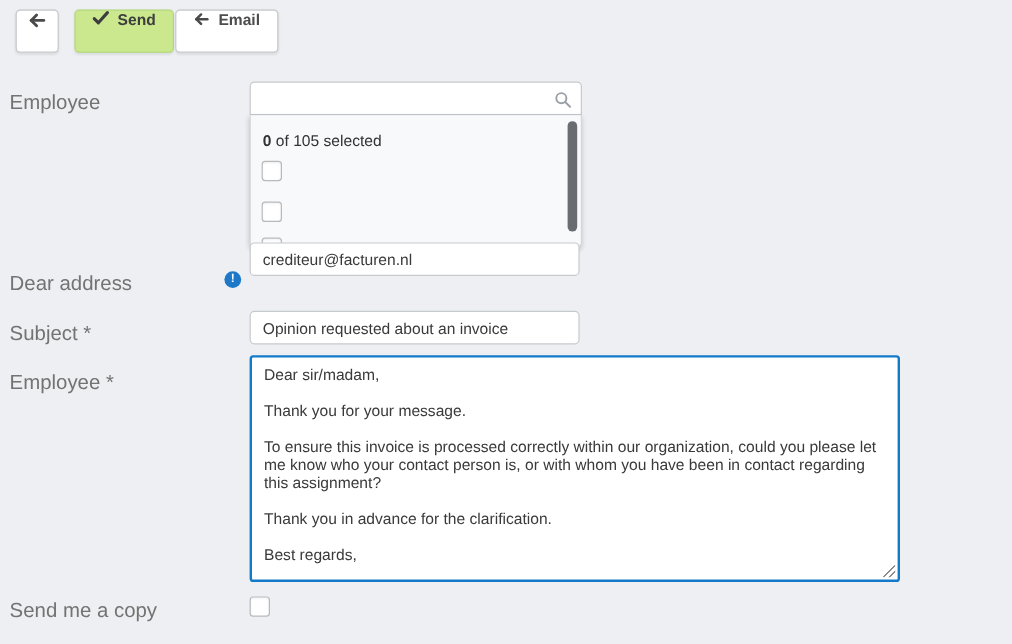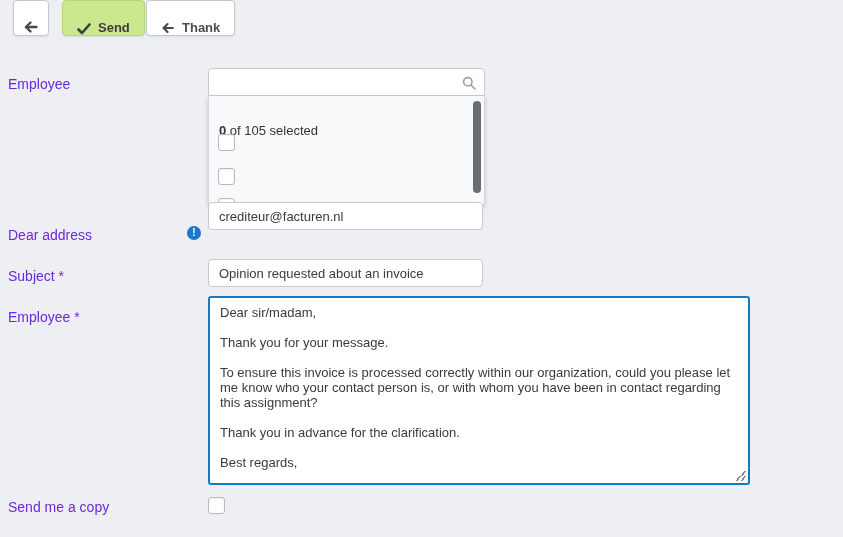--- a/index.html
+++ b/index.html
@@ -8,24 +8,24 @@
     font-family: "Liberation Sans", sans-serif;
     background: #edeff2;
     color: #333;
     overflow: hidden;
   }
   #app { position: relative; width: 843px; height: 537px; }
 
   
   .btn {
     position: absolute;
-    top: 0;
+    top: 8px;
     height: 36px;
     display: inline-flex;
-    align-items: flex-end;
+    align-items: flex-start;
     justify-content: center;
     gap: 7px;
     background: #ffffff;
     border: 1px solid #c6c9cc;
     border-radius: 4px;
     box-shadow: 0 1px 2px rgba(0,0,0,0.08);
     font-size: 13px;
     color: #555;
     cursor: pointer;
     padding: 0 14px;
@@ -38,22 +38,22 @@
     border-color: #b2d974;
     color: #3d3d3d;
     font-weight: bold;
   }
   #btn-back { left: 146px; font-weight: bold; color: #4d4d4d; }
 
   
   .row-label {
     position: absolute;
     left: 8px;
-    font-size: 14px;
-    color: #6d28d9;
+    font-size: 17px;
+    color: #737373;
   }
 
   
   .text-input {
     position: absolute;
     left: 208px;
     width: 275px;
     height: 28px;
     border: 1px solid #c7cacd;
     border-radius: 4px;
@@ -82,21 +82,21 @@
   }
   #employee-panel {
     position: relative; width: 277px; height: 110px;
     background: #f8f9fb;
     border: 1px solid #d4d7da; border-top: none;
     border-radius: 0 0 4px 4px;
     box-shadow: 0 2px 4px rgba(0,0,0,0.18);
     overflow: hidden;
   }
   #employee-count {
-    position: absolute; left: 10px; top: 27px;
+    position: absolute; left: 10px; top: 14px;
     font-size: 13px; color: #333;
   }
   #employee-count b { font-weight: bold; }
   .list-checkbox, .form-checkbox {
     appearance: none; -webkit-appearance: none;
     position: absolute;
     width: 17px; height: 17px;
     background: #fff;
     border: 1px solid #b6babd;
     border-radius: 3px;
@@ -184,21 +184,21 @@
     <span>Send</span>
   </div>
 
   <div class="btn" id="btn-back">
     <span>
       <svg width="14" height="14" viewBox="0 0 16 16" fill="none" stroke="#4a4a4a" stroke-width="2.4" stroke-linecap="round" stroke-linejoin="round">
         <path d="M13.5 8 H3"></path>
           <path d="M7.5 3.5 L3 8 L7.5 12.5"></path>
       </svg>
     </span>
-    <span>Thank</span>
+    <span>Email</span>
   </div>
 
   <div class="row-label" id="label-employee">Employee</div>
 
   <div id="employee-select">
     <div id="employee-search">
       <input type="text" value="" style="">
       <span class="search-icon">
         <svg width="14" height="14" viewBox="0 0 14 14" fill="none" stroke="#9aa0a6" stroke-width="1.6" stroke-linecap="round">
           <circle cx="5.8" cy="5.8" r="4.2"></circle>

